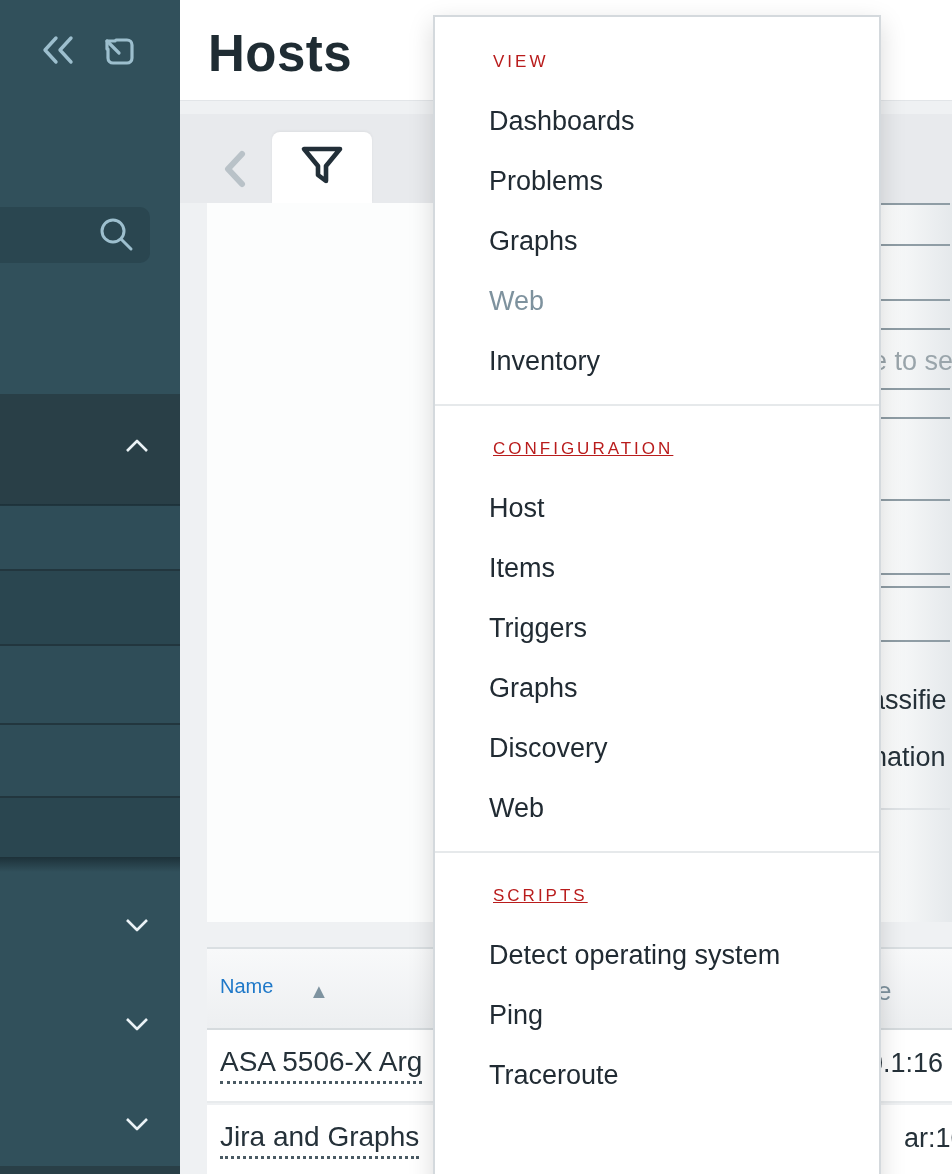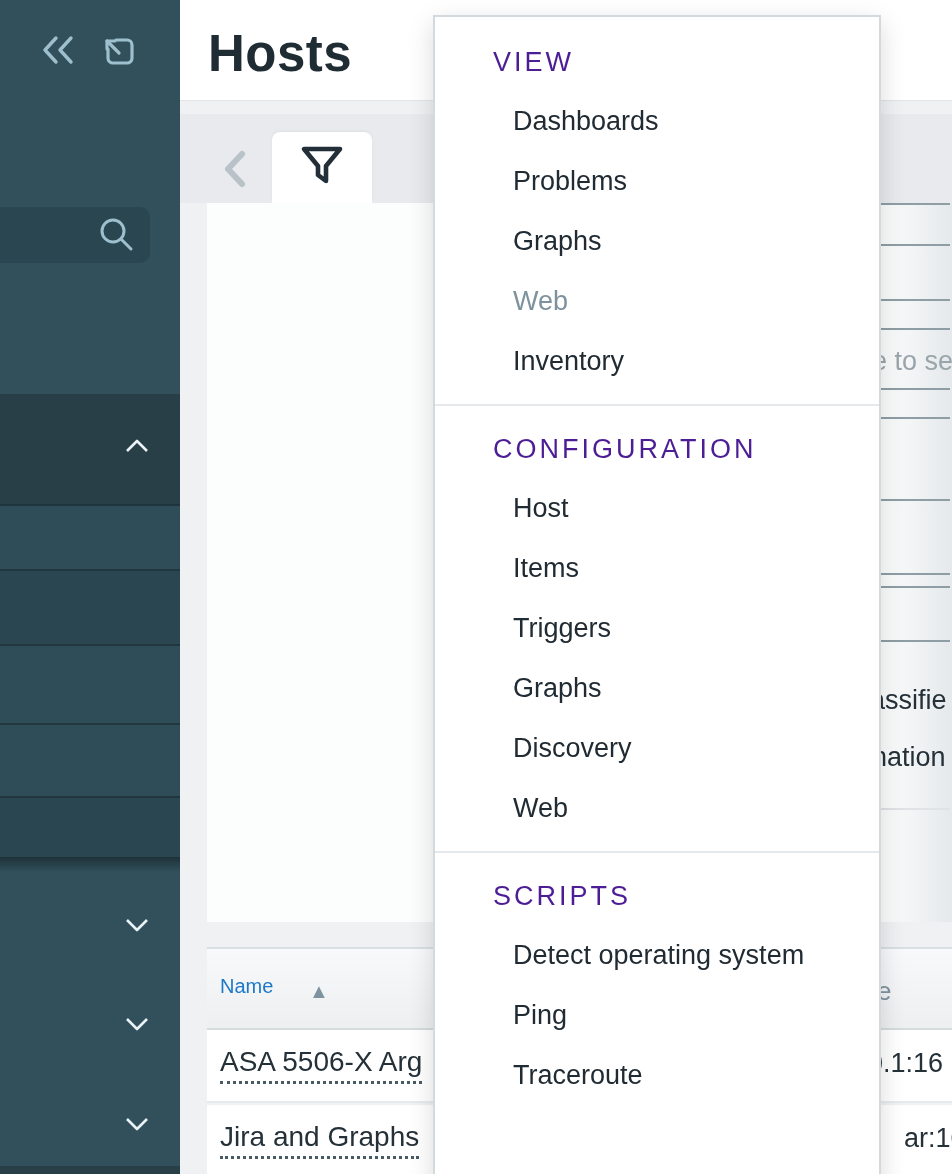--- a/index.html
+++ b/index.html
@@ -69,27 +69,27 @@
   #row-1 { top:83px; height:73px; border-bottom:2px solid #e8ebed; }
   #row-2 { top:158px; height:69px; }
   .host-link { position:absolute; left:13px; top:16px; font-size:28px; color:#253139;
                border-bottom:3px dotted #4a5a63; padding-bottom:3px; cursor:pointer; white-space:nowrap; }
   .row-frag { position:absolute; left:661px; top:18px; font-size:27px; color:#253139; white-space:nowrap; }
 
   
   #context-menu { left:433px; top:15px; width:448px; height:1200px; background:#fff;
                   border:2px solid #d4d9dd; box-shadow:0 8px 24px rgba(0,0,0,.15);
                   z-index:10; padding-top:16px; }
-  .menu-header { height:58px; line-height:58px; padding-left:58px; font-size:27px;
-                 letter-spacing:3px; color:#4c1d95; }
-  .menu-item { height:60px; line-height:60px; padding-left:78px; font-size:27px;
+  .menu-header { height:58px; line-height:58px; padding-left:58px; font-size:17px;
+                 letter-spacing:3px; color:#b91c1c; }
+  .menu-item { height:60px; line-height:60px; padding-left:54px; font-size:27px;
                color:#212b33; cursor:pointer; }
   .menu-item.muted { color:#7e929e; cursor:default; }
   .menu-divider { border-top:2px solid #e6e9eb; margin-top:13px; }
-  .menu-header.after-div { margin-top:14px; }
+  .menu-header.after-div { margin-top:14px;text-decoration:underline; }
 </style>
 </head>
 <body>
 
 <div id="sidebar" class="abs">
   <div id="collapse-btn" class="sb-icon-btn">
     <span>
       <svg width="38" height="34" viewBox="0 0 38 34">
         <polyline points="16,5 5,17 16,29" fill="none" stroke="#9dbfce" stroke-width="3.4" stroke-linecap="round" stroke-linejoin="round"></polyline>
         <polyline points="31,5 20,17 31,29" fill="none" stroke="#9dbfce" stroke-width="3.4" stroke-linecap="round" stroke-linejoin="round"></polyline>

